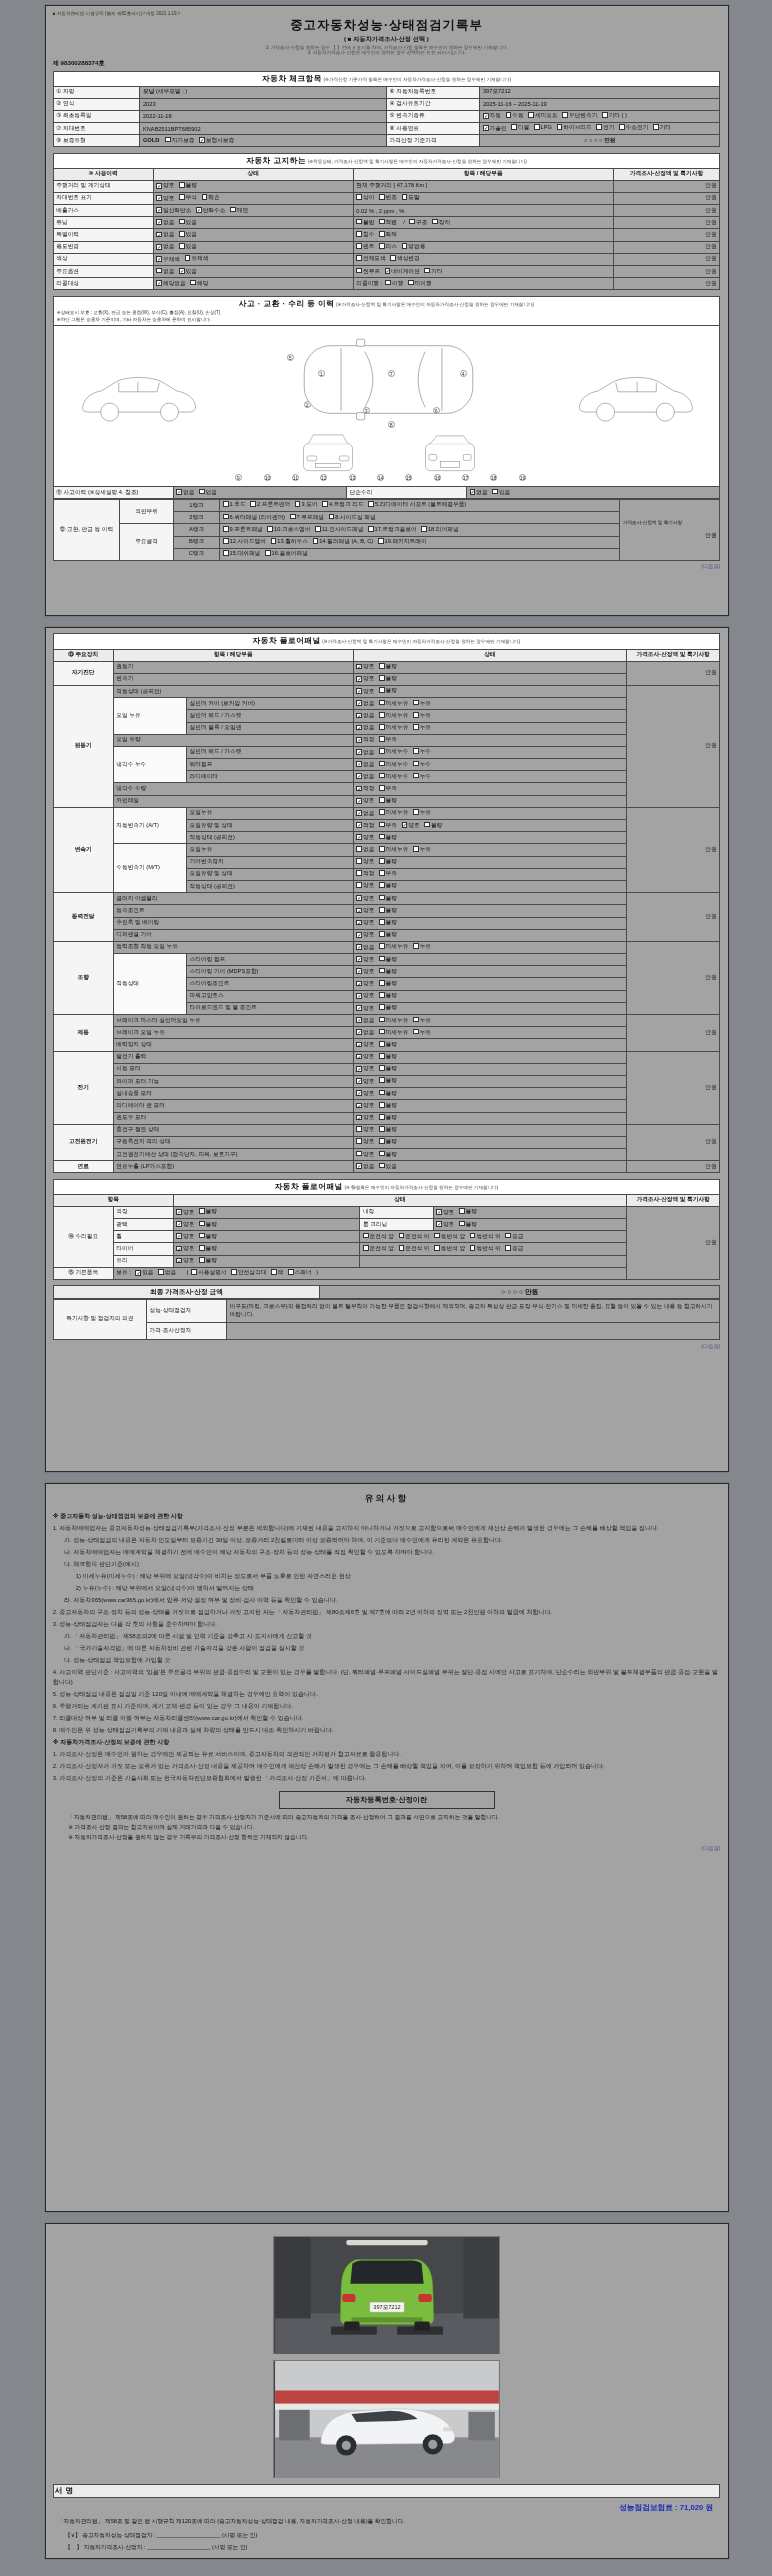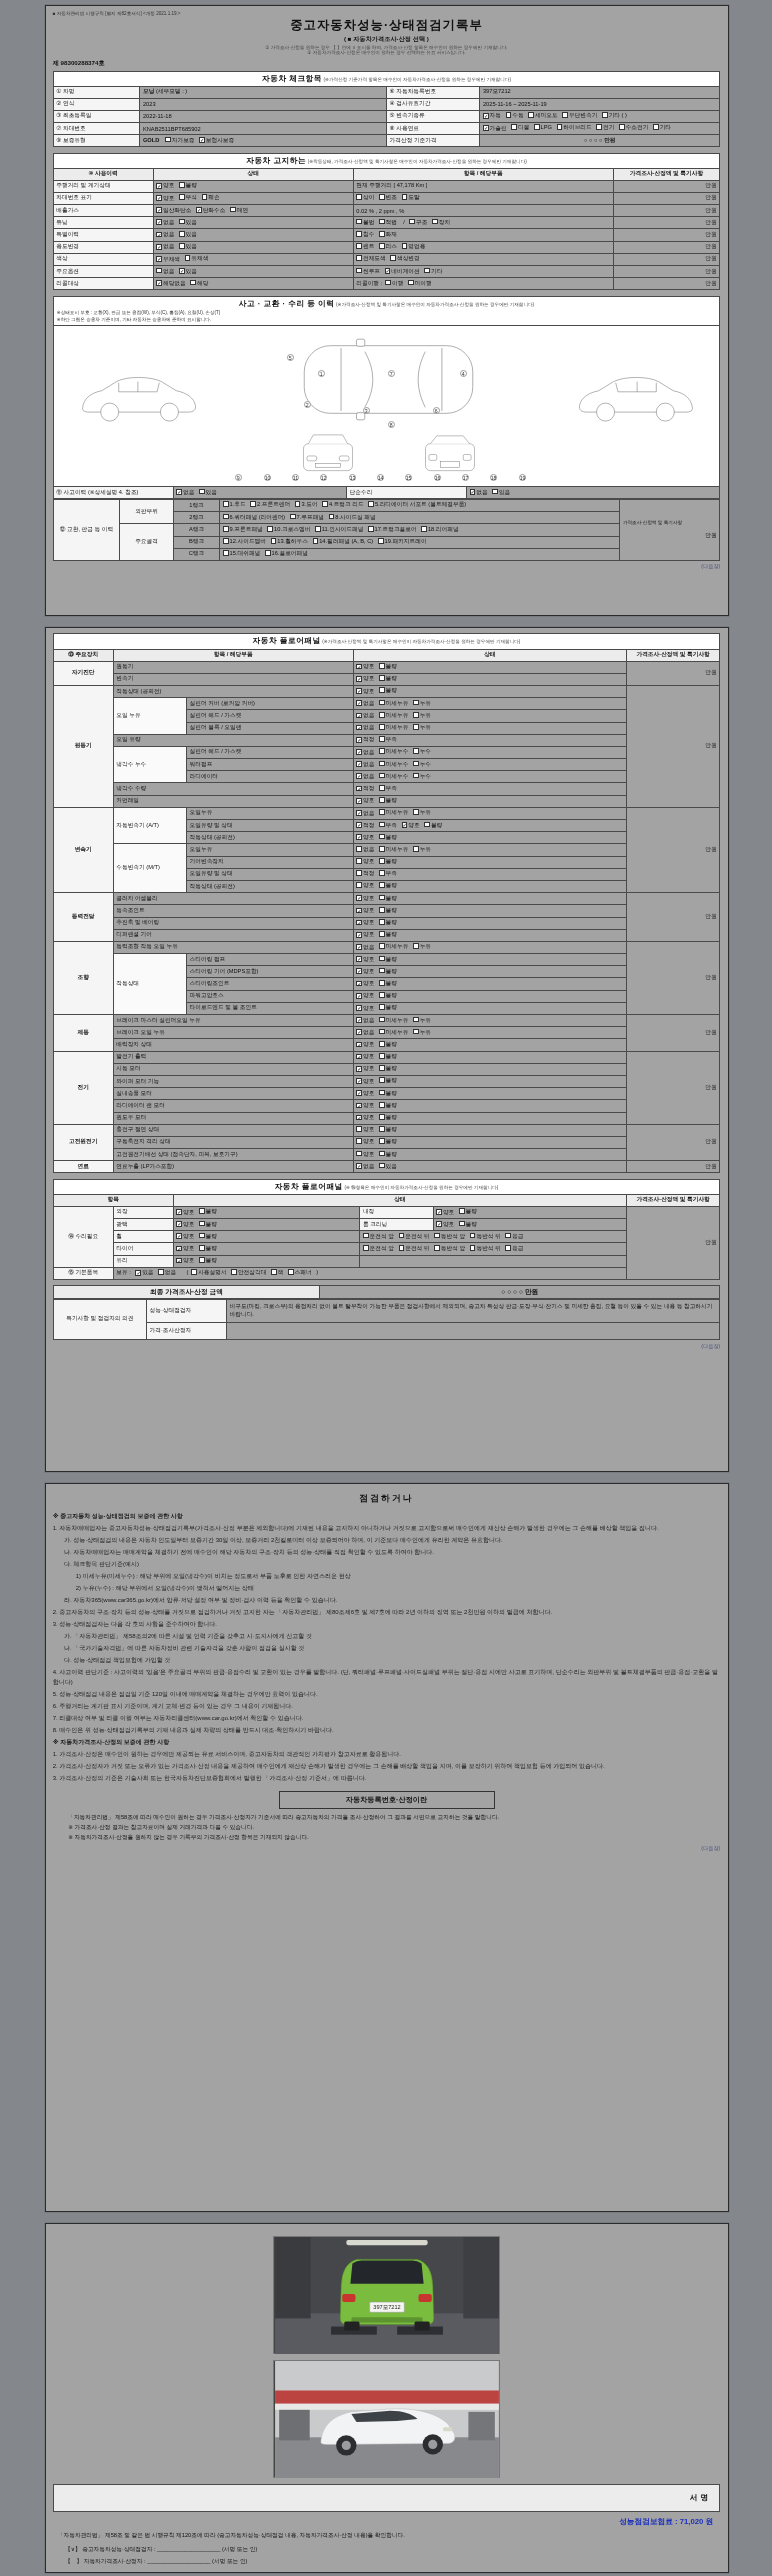--- a/index.html
+++ b/index.html
@@ -35,21 +35,21 @@
   .next{text-align:right;font-size:5.2px;color:#44507e;padding-top:2.6px}
   .notice-title{text-align:center;font-size:8.8px;font-weight:bold;padding:4.1px 0 5.2px;letter-spacing:2.1px}
   .nline{font-size:6px;line-height:1.75;color:#1a1a1a;margin-bottom:1.5px}
   .i1{padding-left:11.3px}.i2{padding-left:23px}
   .nbold{font-weight:bold}
   .nbox{border:0.8px solid #333;width:216px;margin:7.2px auto 4.1px;text-align:center;font-weight:bold;font-size:7.2px;padding:3.1px}
   .nboxtext{font-size:5.7px;line-height:1.7;padding:0 15.5px}
   .photo-title{text-align:center;font-weight:bold;font-size:7.2px;border:0.5px solid #4a4a4a;background:#ececec;padding:2.6px}
   .photo{width:227px;height:118px;margin:6.2px auto;border:0.5px solid #777;background:#444;position:relative}
   .photo svg{display:block}
-  .sign-band{text-align:right;font-weight:bold;font-size:7.7px;border:0.5px solid #4a4a4a;background:#ececec;padding:8px;margin-top:5.2px;letter-spacing:3.1px}
+  .sign-band{text-align:left;font-weight:bold;font-size:7.7px;border:0.5px solid #4a4a4a;background:#ececec;padding:1px;margin-top:5.2px;letter-spacing:3.1px}
   .fee{color:#1b2fbe;font-weight:bold;font-size:7.7px;text-align:right;padding:5.2px 7.2px 2.1px}
   .statement{font-size:5.7px;padding:3.1px 5.2px}
   .signer{font-size:5.7px;padding:2.1px 12.4px}
 </style>
 </head>
 <body>
 
 <div class="page">
 
   <div class="panel p1">
@@ -623,21 +623,21 @@
         <td class="lbl">가격·조사산정자</td>
         <td style="height:17.5px"></td>
       </tr>
     </tbody>
       </table>
 
     <div class="next">(다음장)</div>
   </div>
 
   <div class="panel p3">
-    <div class="notice-title">점검하거나</div>
+    <div class="notice-title">유의사항</div>
     <div id="notice-lines">
         <div class="nline nbold">※ 중고자동차 성능·상태점검의 보증에 관한 사항</div>
         <div class="nline">1. 자동차매매업자는 중고자동차성능·상태점검기록부(가격조사·산정 부분은 제외합니다)에 기재된 내용을 고지하지 아니하거나 거짓으로 고지함으로써 매수인에게 재산상 손해가 발생한 경우에는 그 손해를 배상할 책임을 집니다.</div>
         <div class="nline i1">가. 성능·상태점검의 내용은 자동차 인도일부터 보증기간 30일 이상, 보증거리 2천킬로미터 이상 보증되어야 하며, 이 기준보다 매수인에게 유리한 계약은 유효합니다.</div>
         <div class="nline i1">나. 자동차매매업자는 매매계약을 체결하기 전에 매수인이 해당 자동차의 구조·장치 등의 성능·상태를 직접 확인할 수 있도록 하여야 합니다.</div>
         <div class="nline i1">다. 체크항목 판단기준(예시)</div>
         <div class="nline i2">1) 미세누유(미세누수) : 해당 부위에 오일(냉각수)이 비치는 정도로서 부품 노후로 인한 자연스러운 현상</div>
         <div class="nline i2">2) 누유(누수) : 해당 부위에서 오일(냉각수)이 맺혀서 떨어지는 상태</div>
         <div class="nline i1">라. 자동차365(www.car365.go.kr)에서 압류·저당 설정 여부 및 정비·검사 이력 등을 확인할 수 있습니다.</div>
         <div class="nline">2. 중고자동차의 구조·장치 등의 성능·상태를 거짓으로 점검하거나 거짓 고지한 자는 「자동차관리법」 제80조제6호 및 제7호에 따라 2년 이하의 징역 또는 2천만원 이하의 벌금에 처합니다.</div>

